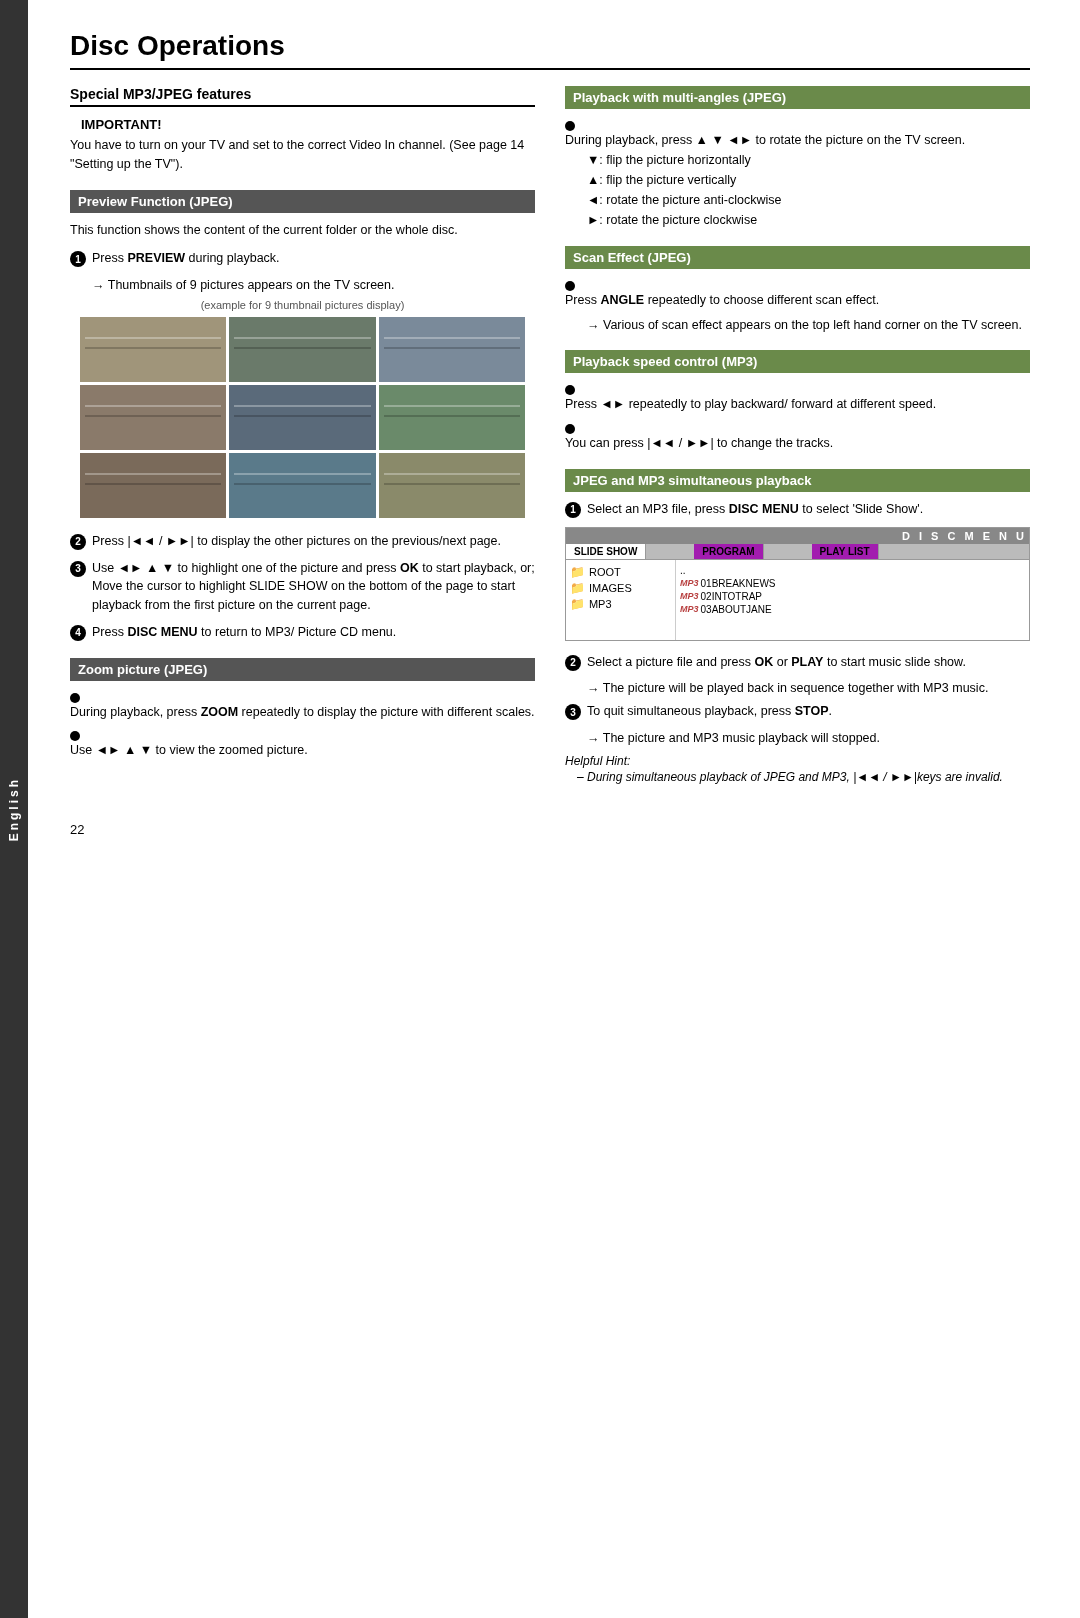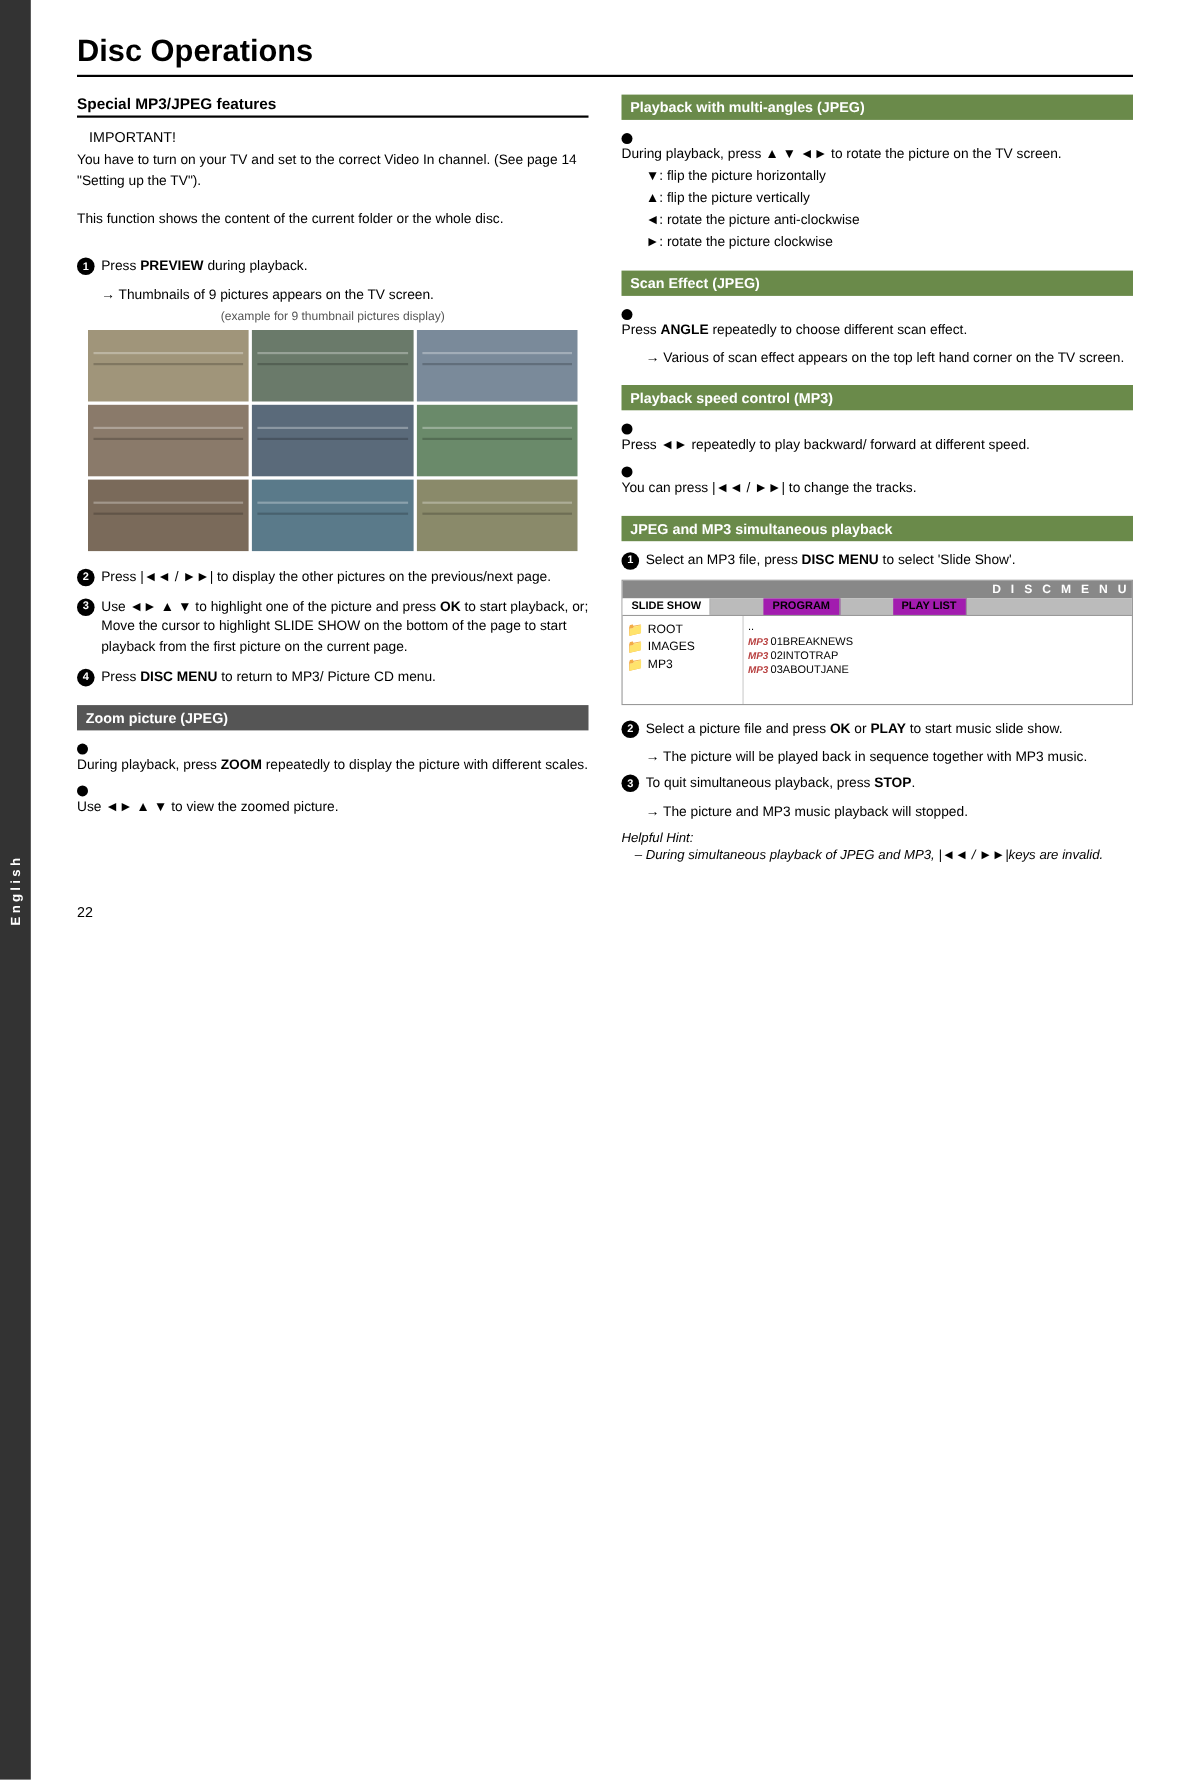--- a/index.html
+++ b/index.html
@@ -75,21 +75,21 @@
     .section-header-green {
       background: #6a8a4a;
       color: #fff;
       font-size: 13px;
       font-weight: bold;
       padding: 4px 8px;
       margin-bottom: 8px;
     }
     .important-label {
       font-size: 13px;
-      font-weight: normal;
+      font-weight: bold;
       margin-bottom: 4px;
       padding-left: 11px;
     }
     .important-text {
       font-size: 12.5px;
       margin-bottom: 14px;
       line-height: 1.5;
     }
     
     .bullet-item {
@@ -300,21 +300,22 @@
 
     <div class="col-left">
 
       <div class="section-block">
         <div class="section-header-plain">Special MP3/JPEG features</div>
         <div class="important-label">IMPORTANT!</div>
         <div class="important-text">You have to turn on your TV and set to the correct Video In channel.  (See page 14 "Setting up the TV").</div>
       </div>
 
       <div class="section-block">
-        <div class="bullet-text" style="margin-bottom:24px; font-size:12.5px; line-height:1.5">This function shows the content of the current folder or the whole disc.</div>
+        <div class="section-header-dark">Preview Function (JPEG)</div>
+        <div class="bullet-text" style="margin-bottom:10px; font-size:12.5px; line-height:1.5">This function shows the content of the current folder or the whole disc.</div>
 
         <div class="numbered-item">
           <div class="num-circle">1</div>
           <div class="num-text">
             Press <strong>PREVIEW</strong><span> during playback.</span>
           </div>
         </div>
         <div class="arrow-line">Thumbnails of 9 pictures appears on the TV screen.</div>
 
         <div class="example-caption">(example for 9 thumbnail pictures display)</div>

